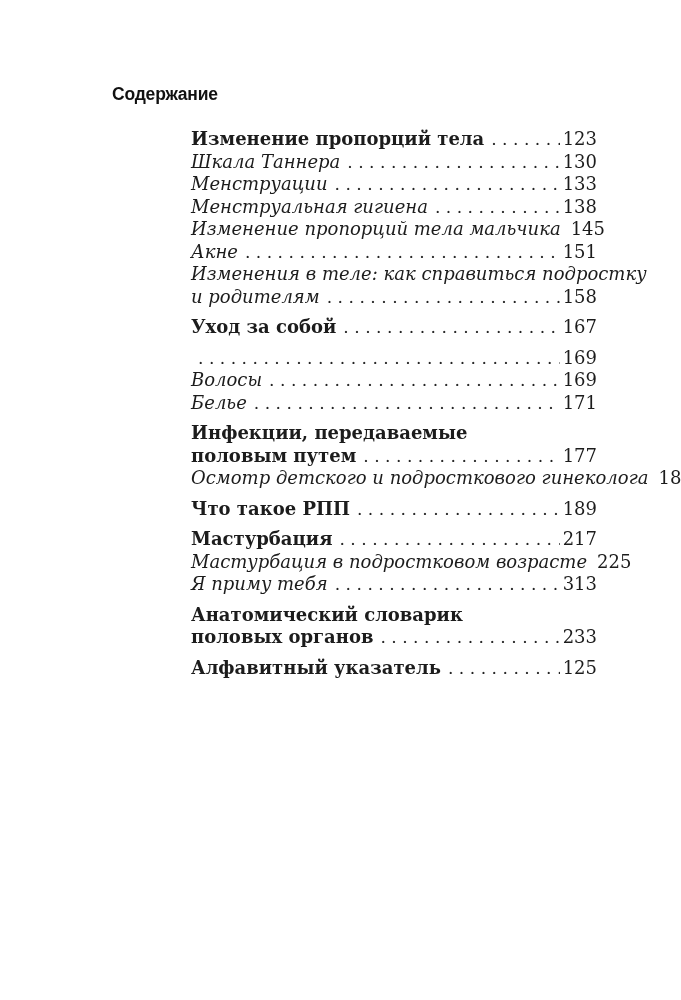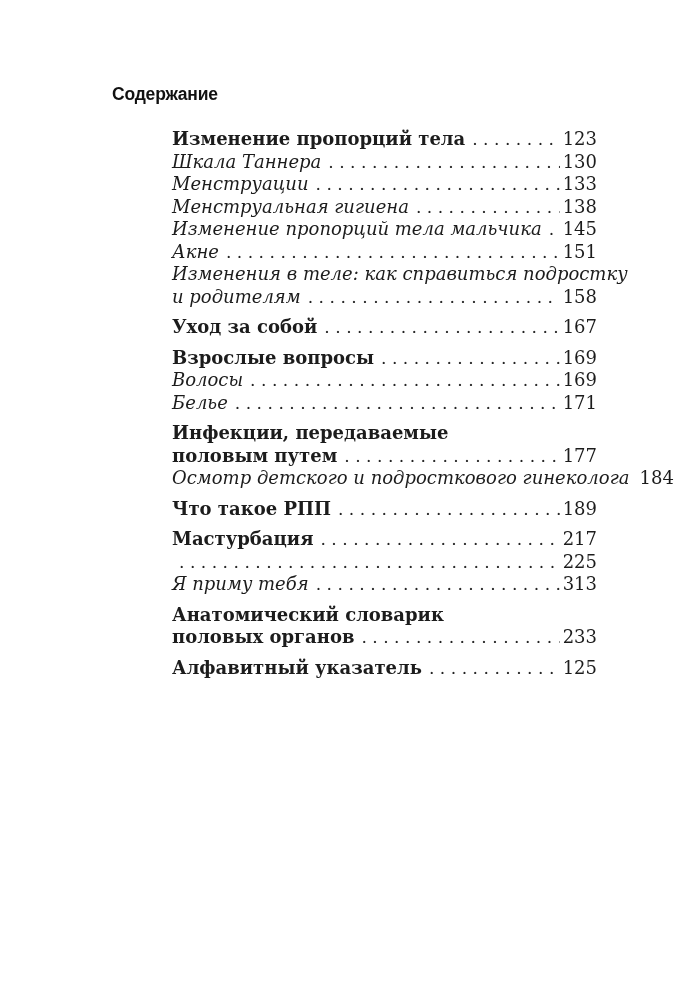--- a/index.html
+++ b/index.html
@@ -26,20 +26,21 @@
     color: #111111;
     letter-spacing: -0.2px;
   }
   .toc {
     margin-left: 60px;
     margin-top: 24px;
   }
   .entry {
     font-size: 18px;
     line-height: 22.5px;
+    margin-left: 19px;
   }
   .entry.chapter {
     font-weight: bold;
     margin-top: 8px;
   }
   .entry.chapter:first-child {
     margin-top: 0;
   }
   .entry.sub {
     font-style: italic;
@@ -153,21 +154,20 @@
     <div class="row">
       <span class="label">Уход за собой</span>
       <span class="leader"></span>
       <span class="page-num">167</span>
     </div>
   </div>
 
   <div class="entry chapter">
 
     <div class="row">
-      <span class="label">Взрослые вопросы</span>
       <span class="leader"></span>
       <span class="page-num">169</span>
     </div>
   </div>
 
   <div class="entry sub">
 
     <div class="row">
       <span class="label">Волосы</span>
       <span class="leader"></span>
@@ -217,20 +217,21 @@
     <div class="row">
       <span class="label">Мастурбация</span>
       <span class="leader"></span>
       <span class="page-num">217</span>
     </div>
   </div>
 
   <div class="entry sub">
 
     <div class="row">
+      <span class="label">Мастурбация в подростковом возрасте</span>
       <span class="leader"></span>
       <span class="page-num">225</span>
     </div>
   </div>
 
   <div class="entry sub">
 
     <div class="row">
       <span class="label">Я приму тебя</span>
       <span class="leader"></span>

